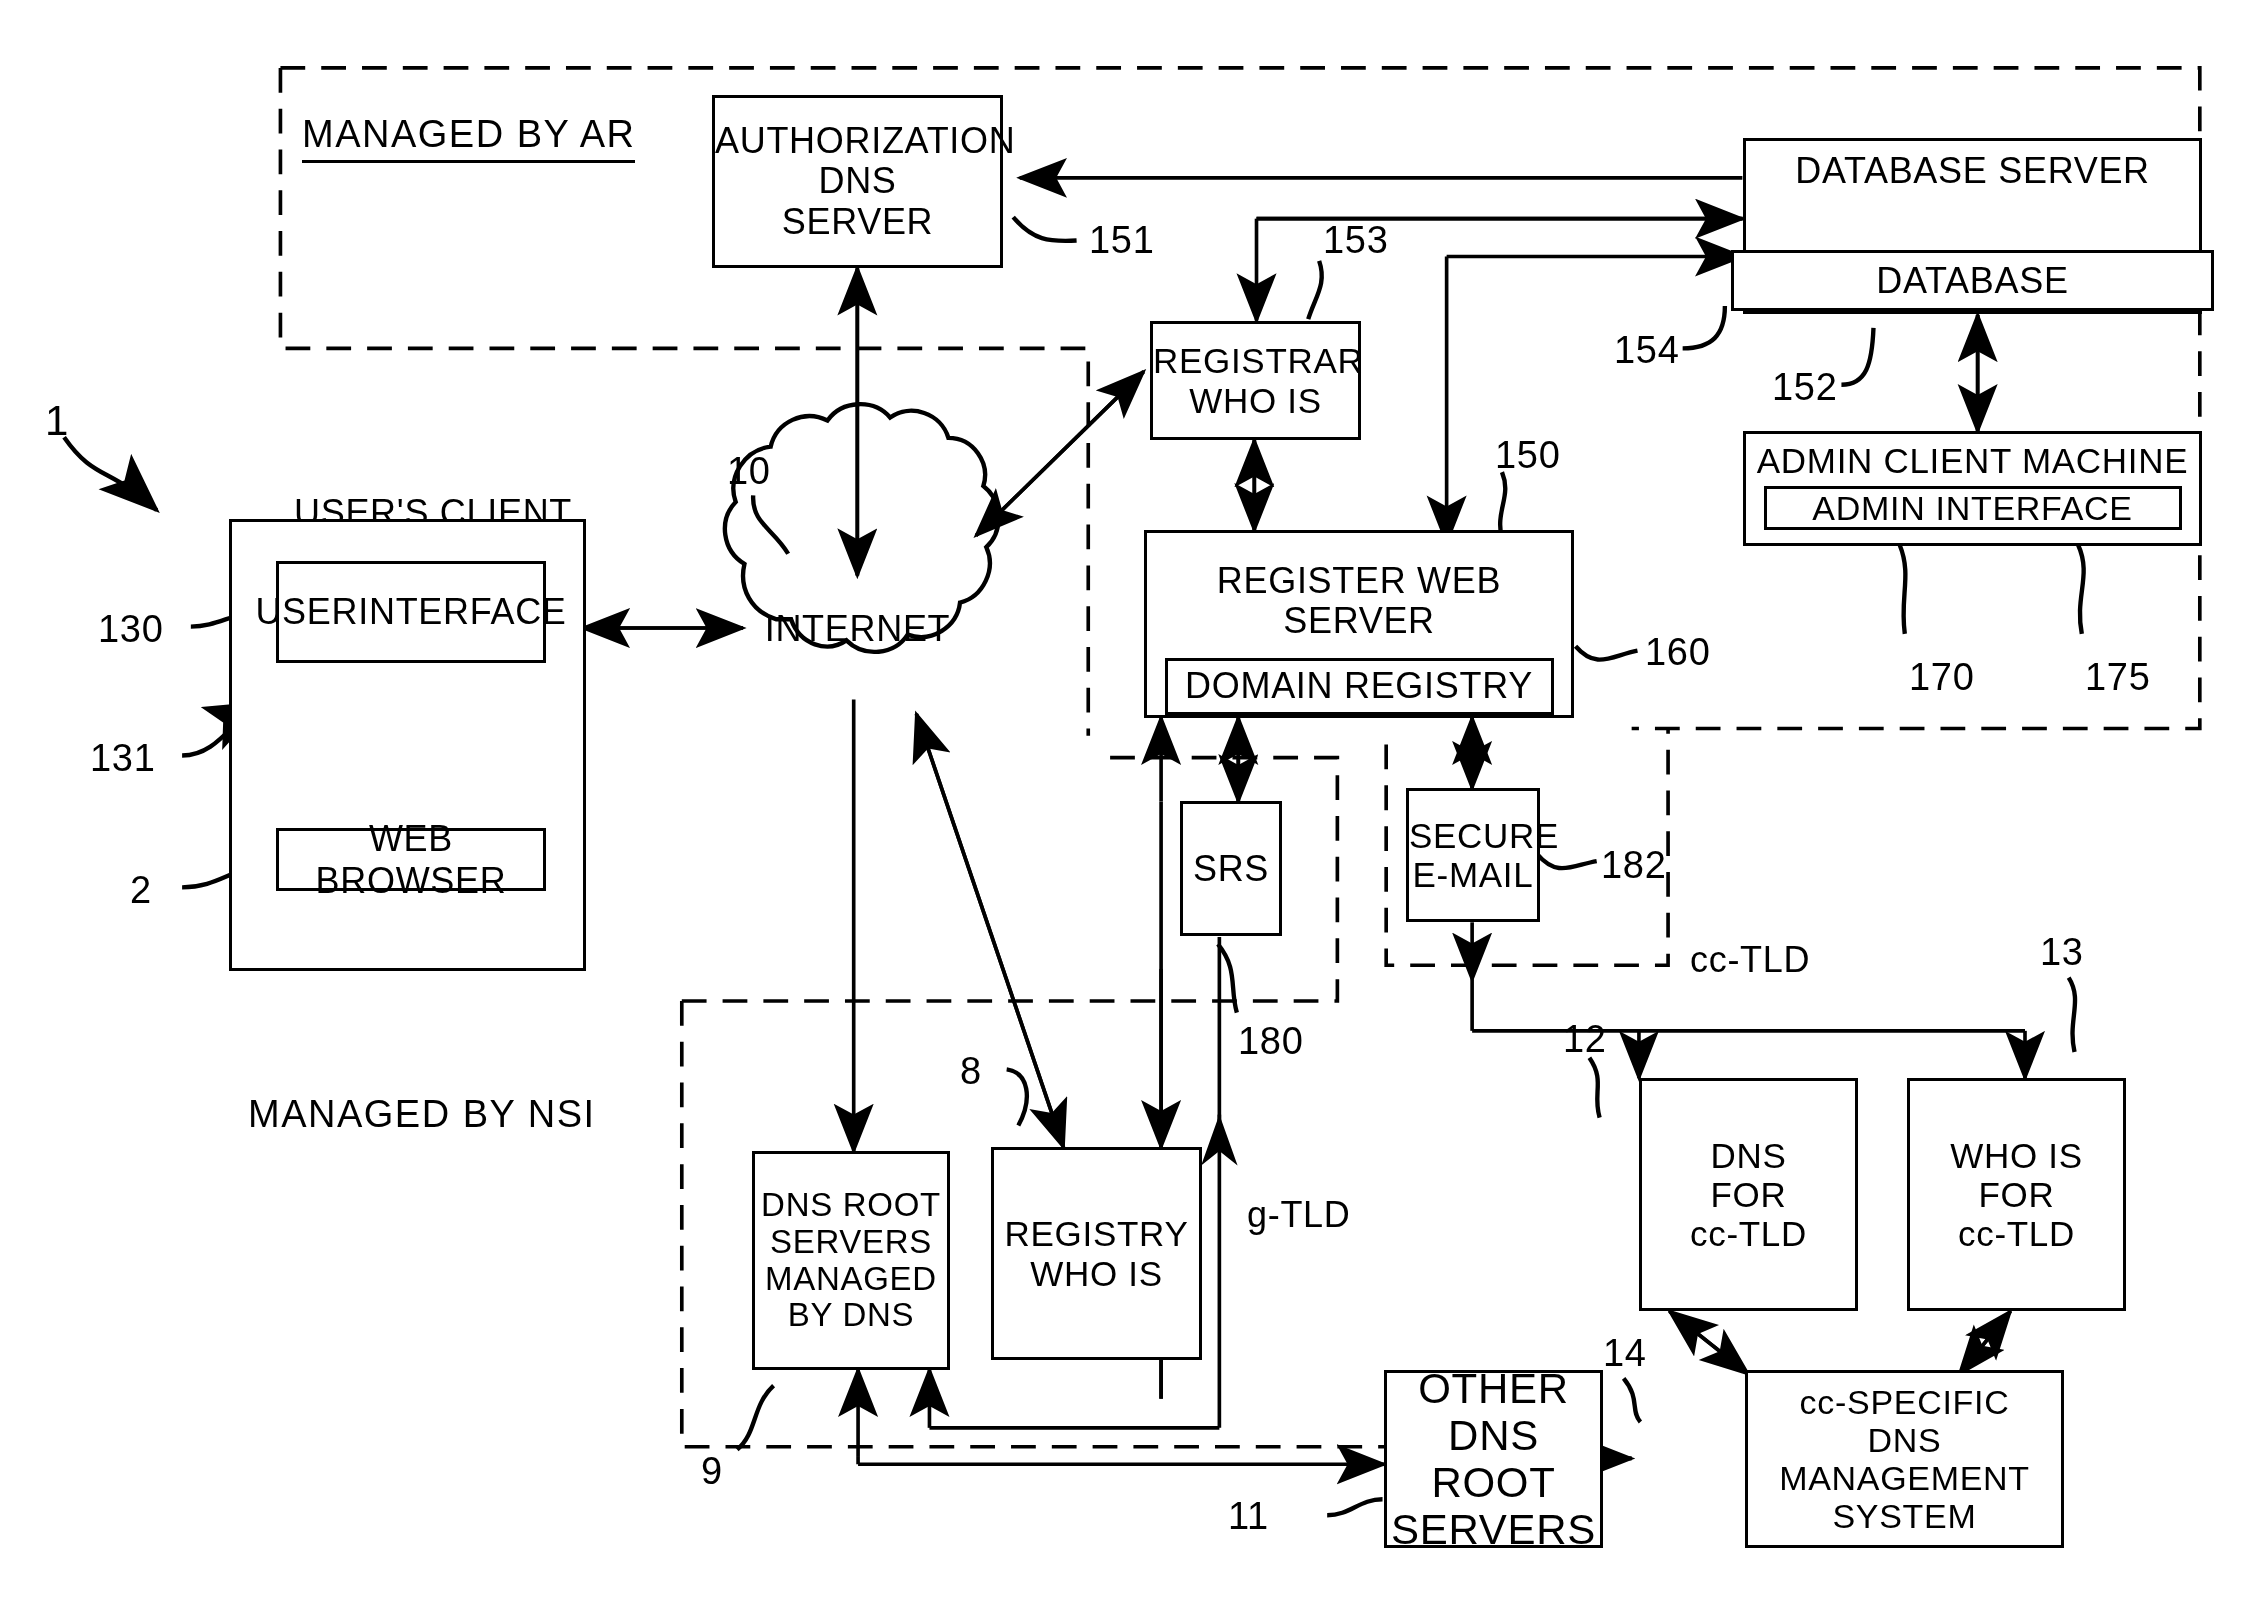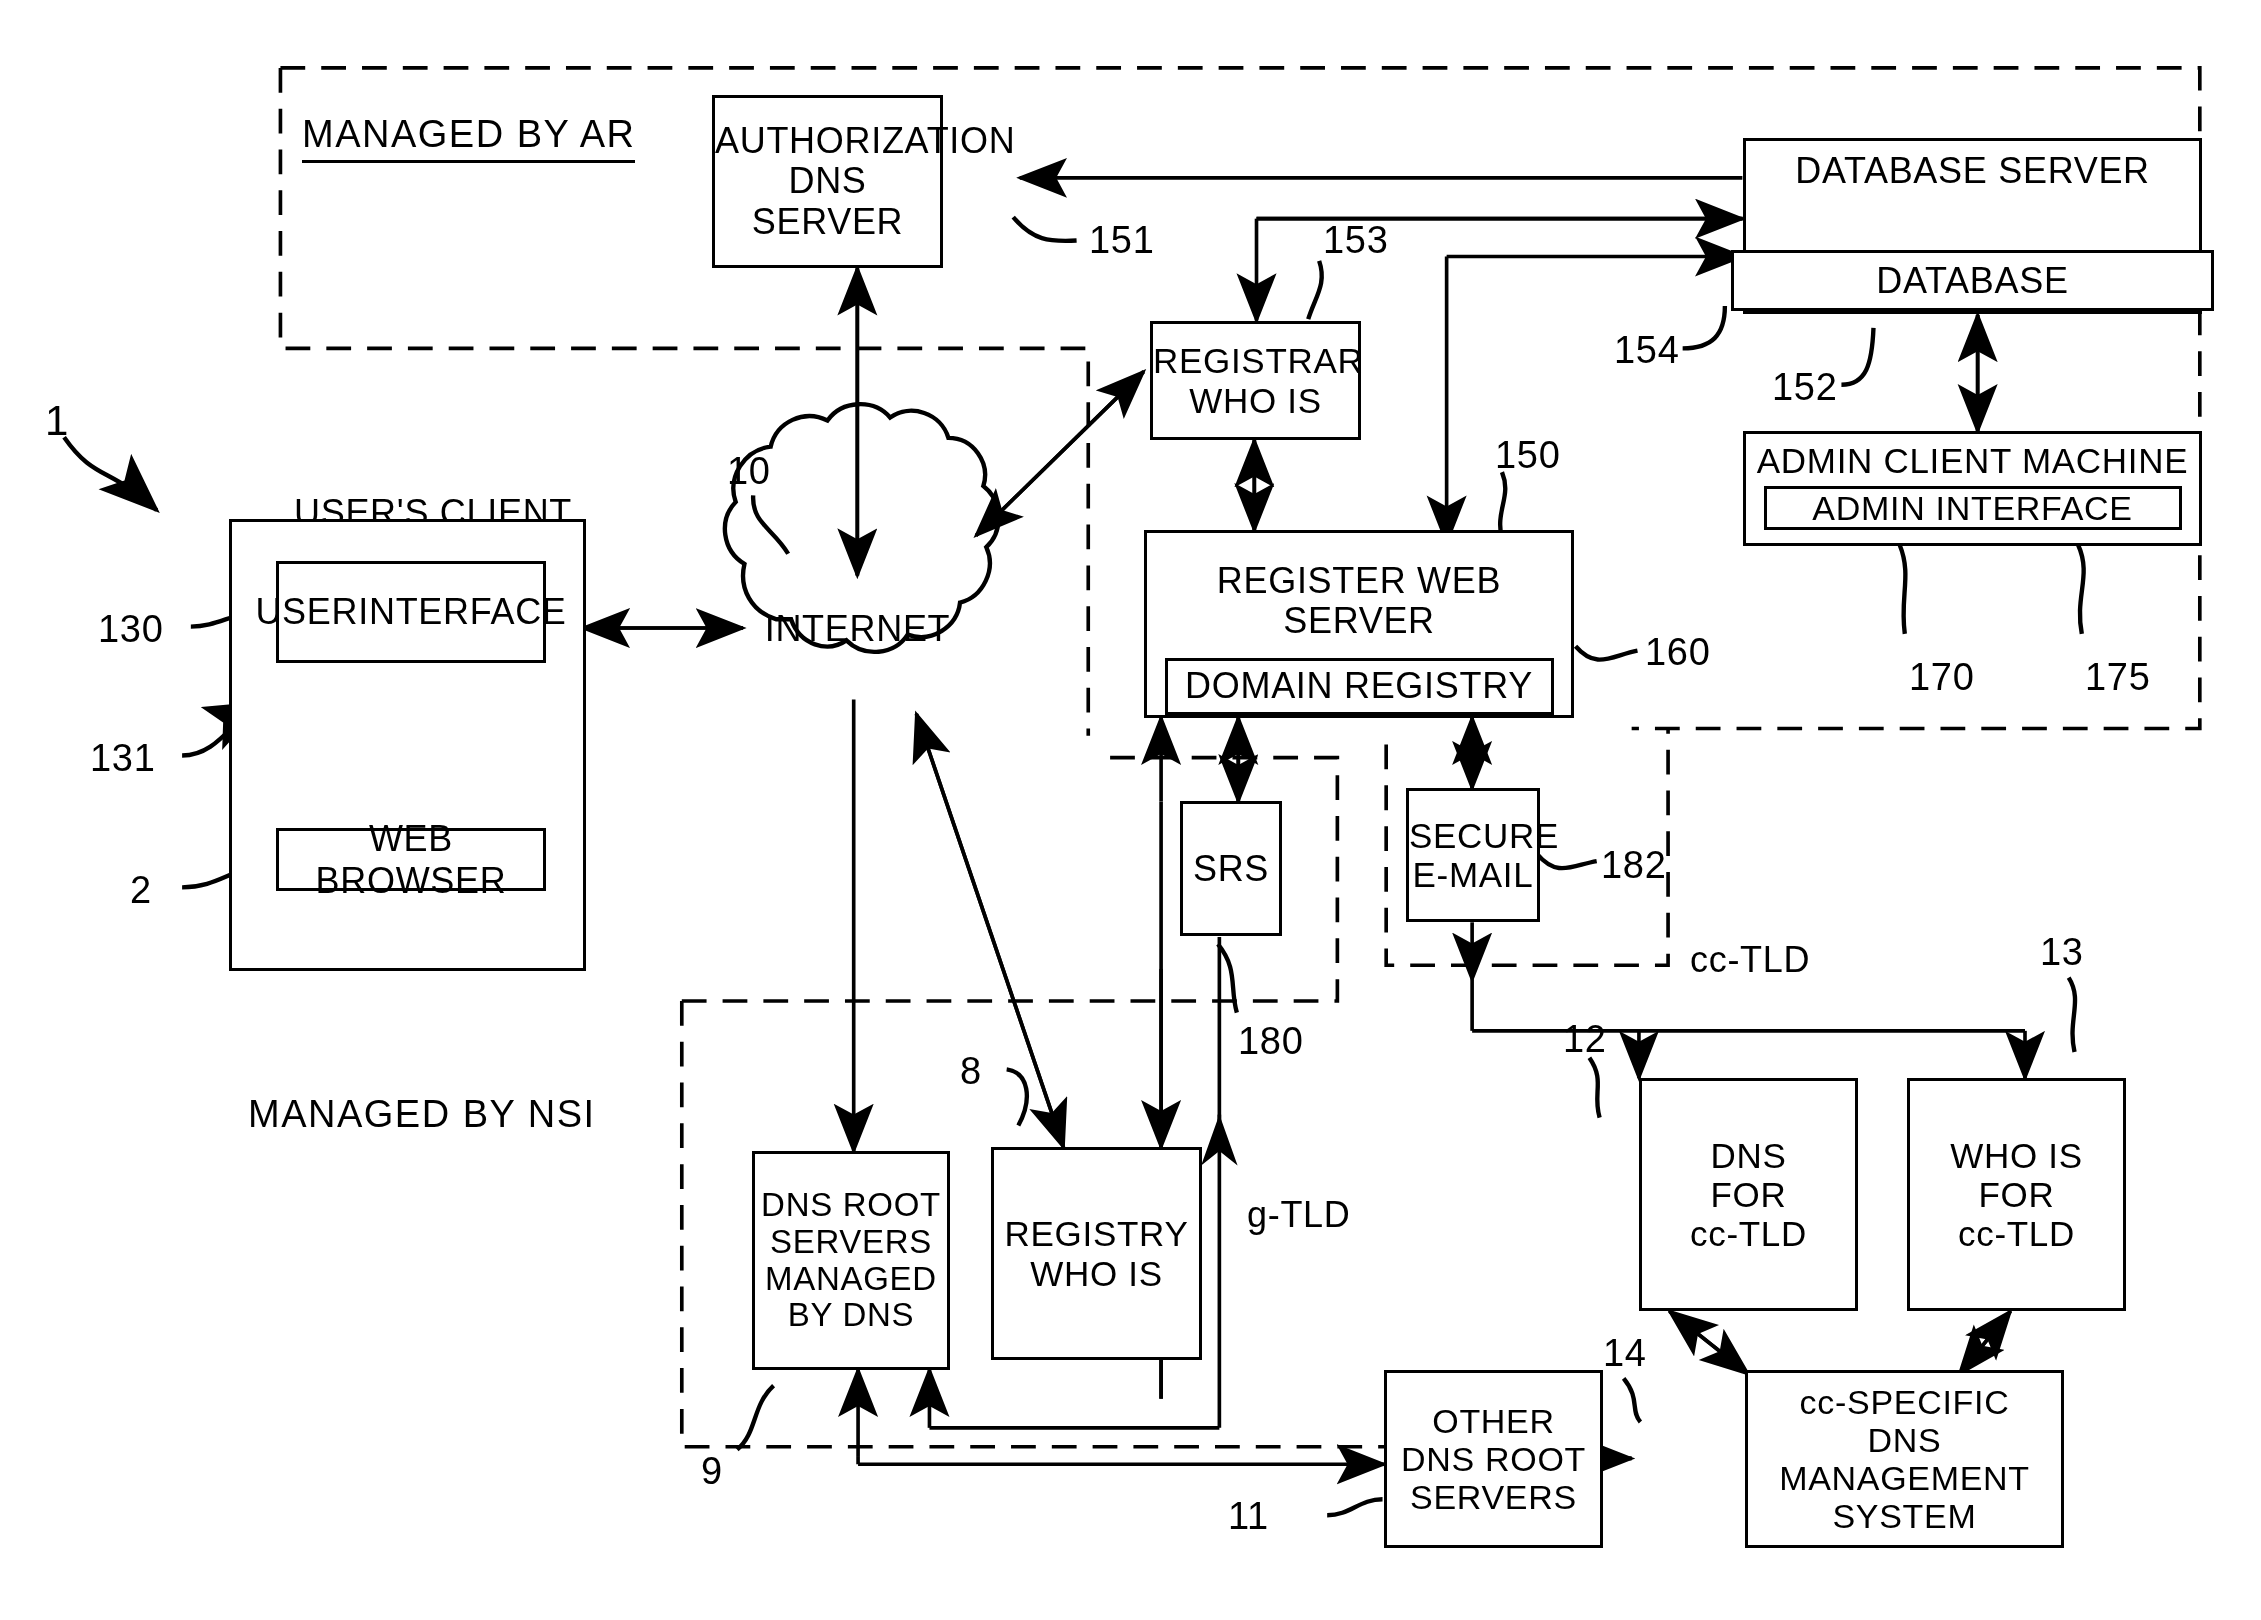--- a/index.html
+++ b/index.html
@@ -232,21 +232,21 @@
       <path name="13" d="M2840,1342 C2860,1374 2838,1400 2848,1444"></path>
 
       <path d="M2229,1892 C2252,1920 2238,1936 2252,1952"></path>
     </g>
   </svg>
 
   <div class="region-title underline" style="left:302px;top:113px;">MANAGED BY AR</div>
 
   <div class="region-title" style="left:248px;top:1093px;">MANAGED BY NSI</div>
 
-  <div class="box" style="left:712px;top:95px;width:231px;height:173px;font-size:36px;">
+  <div class="box" style="left:712px;top:95px;width:291px;height:173px;font-size:36px;">
     <div class="ttl">AUTHORIZATION</div>
     <div class="ttl">DNS</div>
     <div class="ttl">SERVER</div>
   </div>
   <div class="refnum" style="left:1089px;top:219px;">151</div>
 
   <div class="box" style="left:1743px;top:138px;width:459px;height:176px;font-size:36px;justify-content:space-between;padding-top:10.2px;">
     <div class="ttl">DATABASE SERVER</div>
     <div class="inner" style="width:483px;height:61px;margin-top:22px;font-size:36px;">DATABASE</div>
   </div>
@@ -327,21 +327,21 @@
   </div>
   <div class="refnum" style="left:1563px;top:1018px;">12</div>
 
   <div class="box" style="left:1907px;top:1078px;width:219px;height:233px;font-size:35px;">
     <div class="ttl">WHO IS</div>
     <div class="ttl">FOR</div>
     <div class="ttl">cc-TLD</div>
   </div>
   <div class="refnum" style="left:2040px;top:931px;">13</div>
 
-  <div class="box" style="left:1384px;top:1370px;width:219px;height:178px;font-size:34px;">
+  <div class="box" style="left:1384px;top:1370px;width:219px;height:178px;font-size:42px;">
     <div class="ttl">OTHER</div>
     <div class="ttl">DNS ROOT</div>
     <div class="ttl">SERVERS</div>
   </div>
   <div class="refnum" style="left:1228px;top:1495px;">11</div>
 
   <div class="box" style="left:1705px;top:1370px;width:319px;height:178px;font-size:34px;margin-left:40px;">
     <div class="ttl">cc-SPECIFIC</div>
     <div class="ttl">DNS MANAGEMENT</div>
     <div class="ttl">SYSTEM</div>

